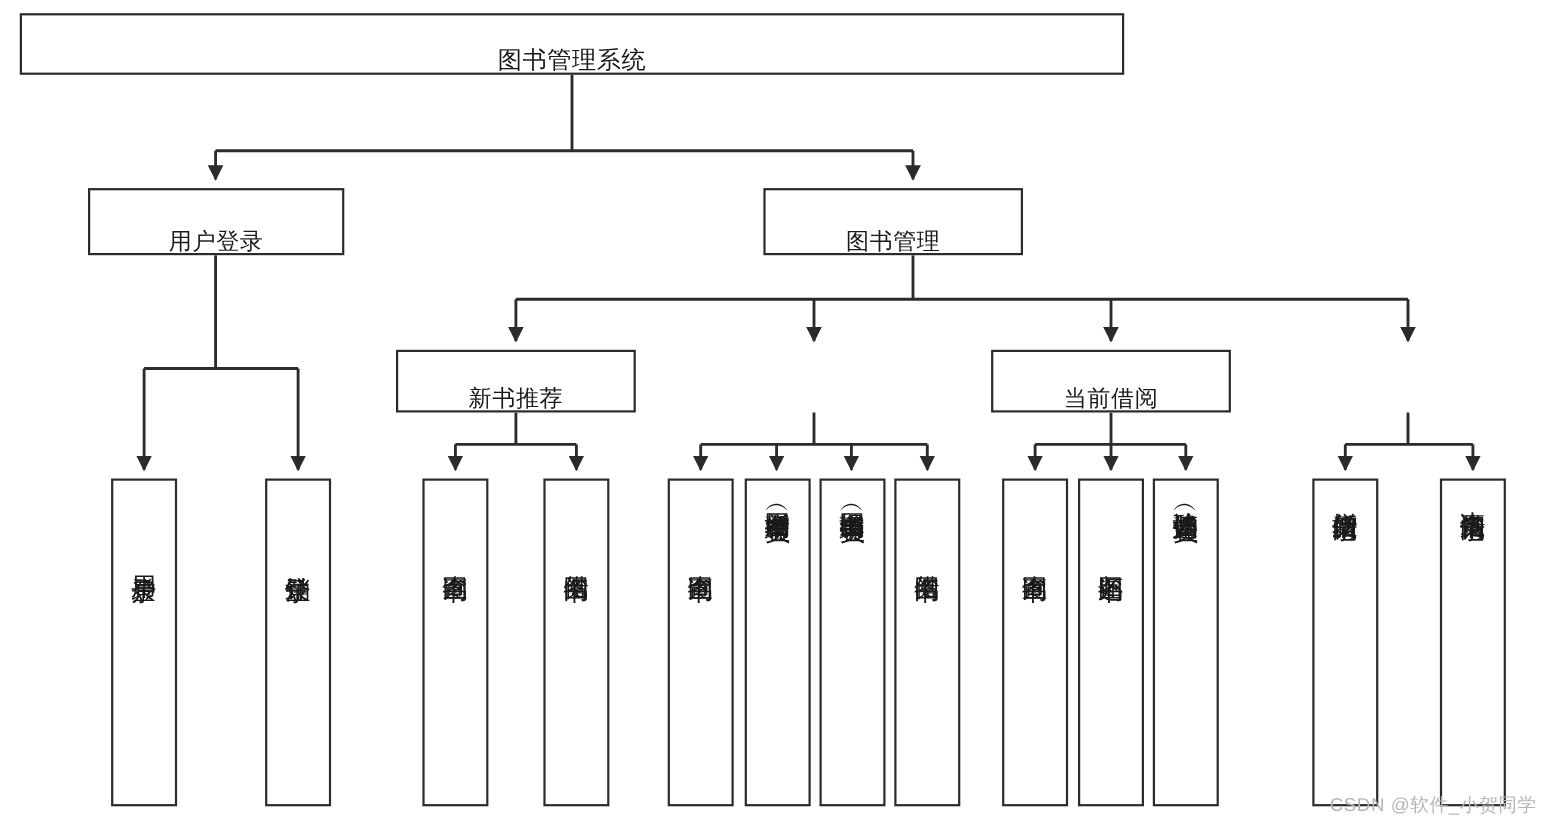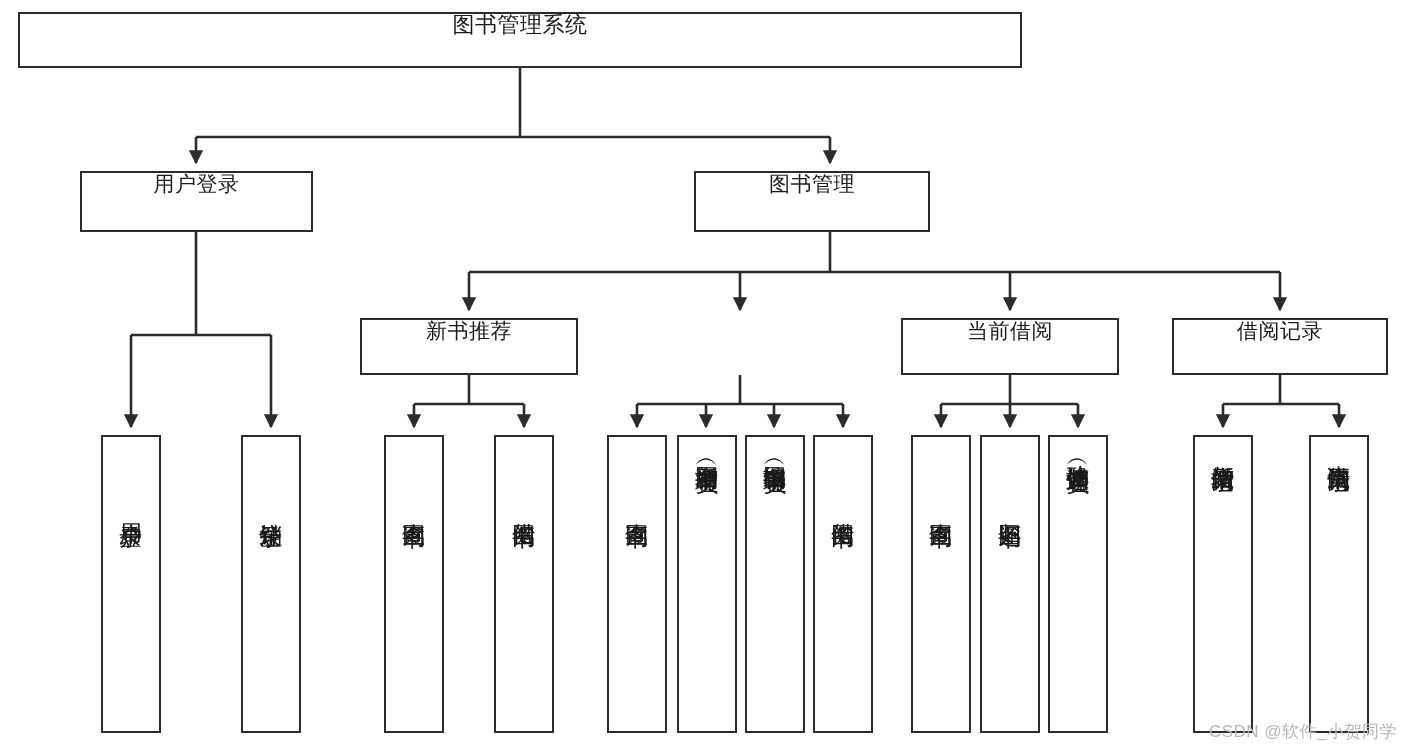--- a/index.html
+++ b/index.html
@@ -23,21 +23,21 @@
     top: 0;
     width: 1405px;
     height: 747px;
   }
   .node {
     position: absolute;
     box-sizing: border-box;
     background: #ffffff;
     border: 2px solid #2b2b2b;
     display: flex;
-    align-items: flex-start;
+    align-items: flex-end;
     justify-content: center;
     color: #1a1a1a;
   }
   .node-label {
     display: block;
     text-align: center;
     line-height: 1.0;
     letter-spacing: 0.5px;
   }
   .node.horiz .node-label {
@@ -142,23 +142,20 @@
   <div class="node horiz" style="left:694px; top:171px; width:236px; height:61px;">
     <span class="node-label">图书管理</span>
   </div>
 
   <div class="node horiz" style="left:360px; top:318px; width:218px; height:57px;">
     <span class="node-label">新书推荐</span>
   </div>
   <div class="node horiz" style="left:901px; top:318px; width:218px; height:57px;">
     <span class="node-label">当前借阅</span>
   </div>
-  <div class="node horiz" style="left:1172px; top:318px; width:216px; height:57px;">
-    <span class="node-label">借阅记录</span>
-  </div>
 
   <div class="node vert short" style="left:101px; top:435px; width:60px; height:298px;">
     <span class="node-label">用户登录</span>
   </div>
   <div class="node vert short" style="left:241px; top:435px; width:60px; height:298px;">
     <span class="node-label">注销登录</span>
   </div>
 
   <div class="node vert short" style="left:384px; top:435px; width:60px; height:298px;">
     <span class="node-label">查询图书</span>

